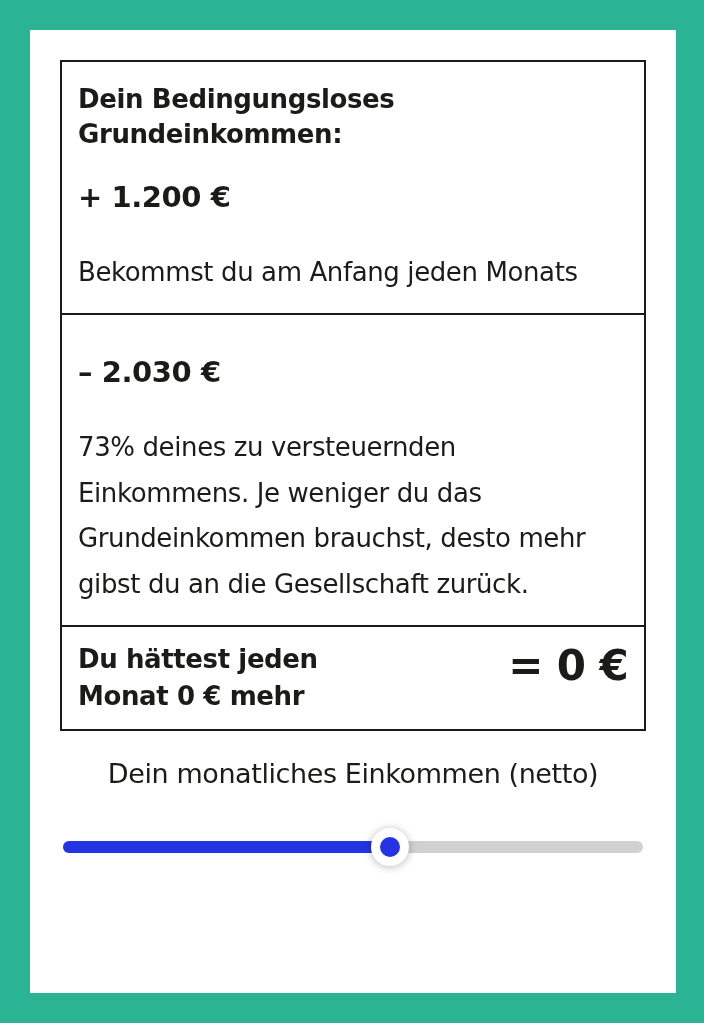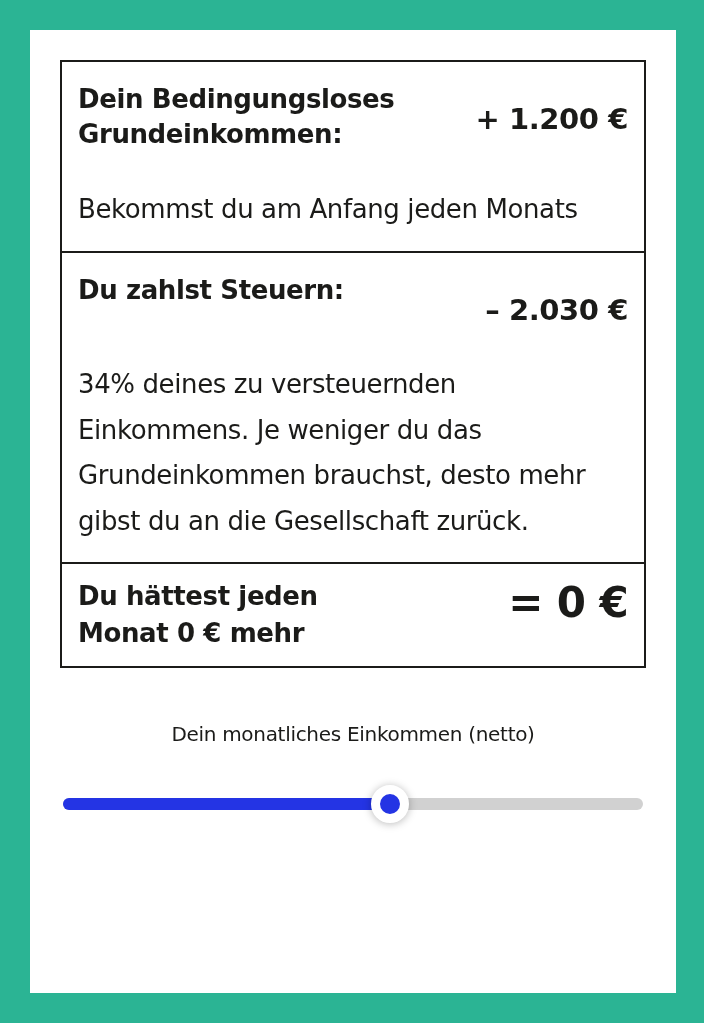--- a/index.html
+++ b/index.html
@@ -36,20 +36,21 @@
   }
   .calc-row { border-bottom: 2px solid var(--border); }
   .calc-row:last-child { border-bottom: none; }
   .row-inner { padding: 20px 16px 18px; }
   .row-head {
     display: flex;
     justify-content: space-between;
     align-items: flex-start;
     gap: 8px;
     margin-bottom: 13px;
+    flex-direction: column;
   }
   .row-title {
     font-size: 26px;
     font-weight: bold;
     line-height: 1.35;
     letter-spacing: -0.015em;
     max-width: 400px;
   }
   .row-amount {
     font-size: 29px;
@@ -80,22 +81,22 @@
     max-width: 290px;
   }
   .result-amount {
     font-size: 42px;
     font-weight: bold;
     white-space: nowrap;
     letter-spacing: -0.015em;
   }
   .income { text-align: center; }
   .income-label {
-    margin-top: 54px;
-    font-size: 20px;
+    margin-top: 27px;
+    font-size: 27px;
     letter-spacing: -0.015em;
   }
   .income-value {
     margin-top: 12px;
     font-size: 58px;
     font-weight: bold;
     letter-spacing: -0.015em;
   }
   .income-note {
     margin: 14px auto 0;
@@ -156,24 +157,23 @@
             <div class="row-title">Dein Bedingungsloses Grundeinkommen:</div>
             <div class="row-amount">+ 1.200 €</div>
           </div>
           <div class="row-desc">Bekommst du am Anfang jeden Monats</div>
         </div>
       </section>
 
       <section class="calc-row">
         <div class="row-inner">
           <div class="row-head">
-            <div class="row-title">Du zahlst Steuern:</div>
             <div class="row-amount">– 2.030 €</div>
           </div>
-          <div class="row-desc narrow">34% deines zu versteuernden Einkommens. Je weniger du das Grundeinkommen brauchst, desto mehr gibst du an die Gesellschaft zurück.</div>
+          <div class="row-desc narrow">73% deines zu versteuernden Einkommens. Je weniger du das Grundeinkommen brauchst, desto mehr gibst du an die Gesellschaft zurück.</div>
         </div>
       </section>
 
       <section class="calc-row">
         <div class="result-row">
           <div class="result-title">Du hättest jeden Monat 0 € mehr</div>
           <div class="result-amount">= 0 €</div>
         </div>
       </section>
 

